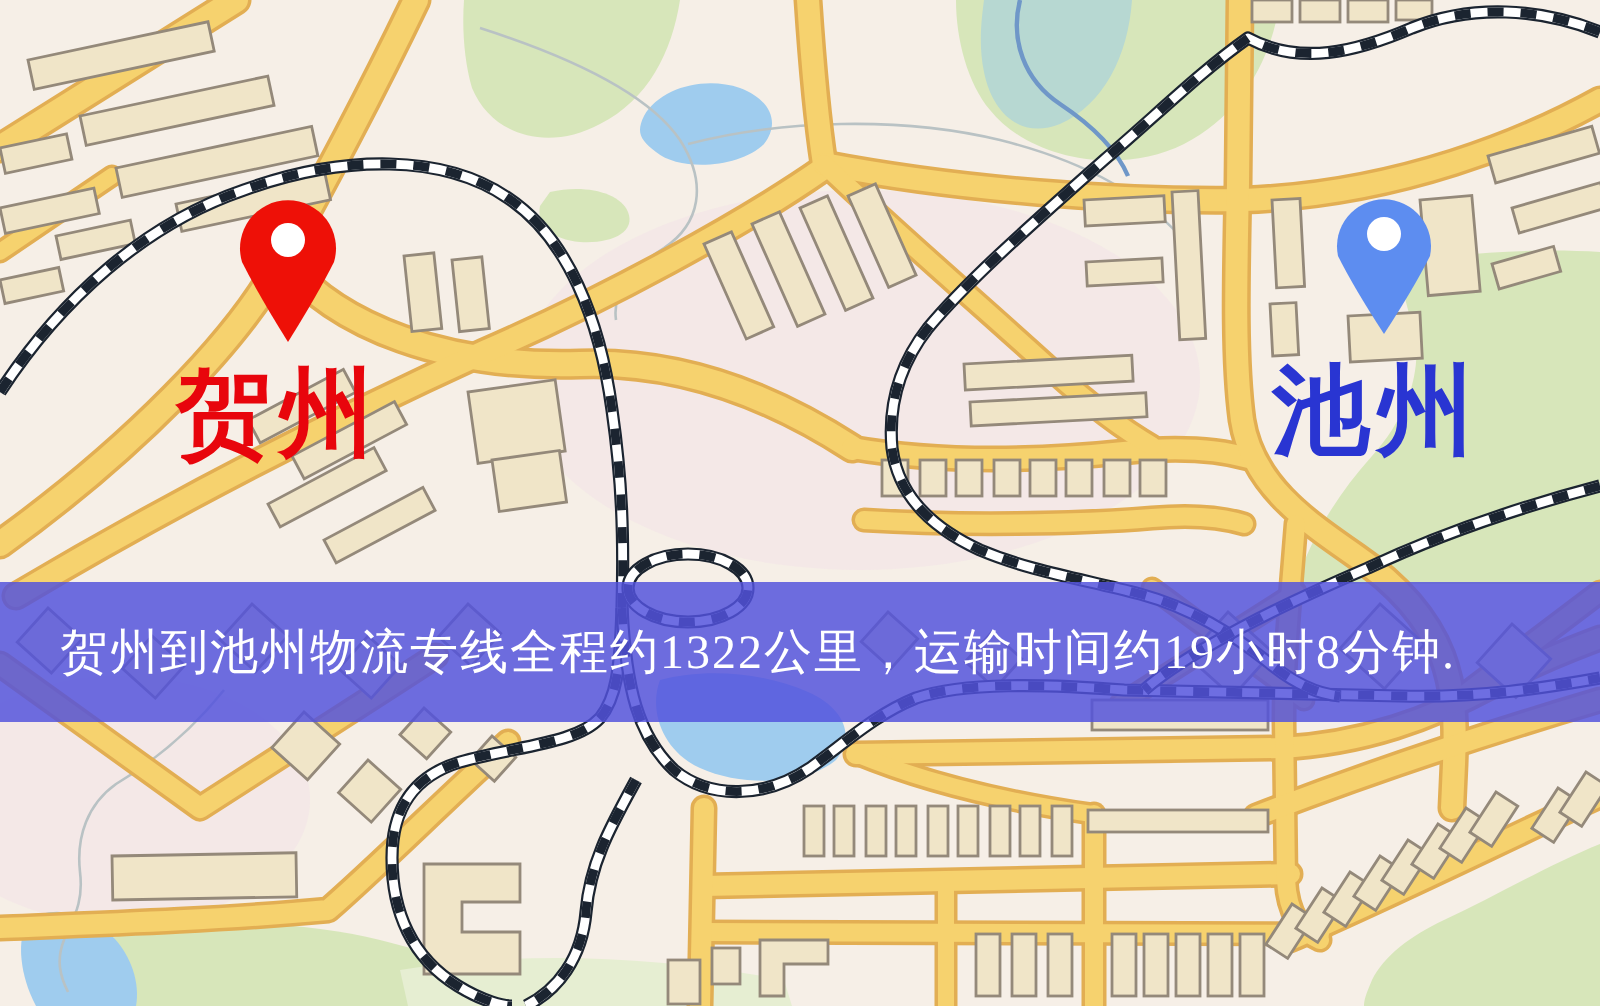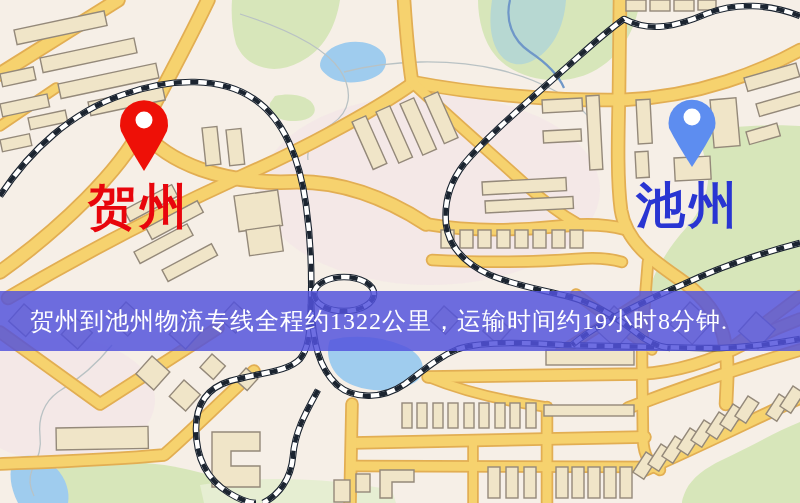--- a/index.html
+++ b/index.html
@@ -20,21 +20,21 @@
   .contour{fill:none;stroke:var(--contour);stroke-width:1.3;}
   .wash{fill:var(--map-wash);opacity:.55;}
   .rail-casing{fill:none;stroke:var(--rail-dark);stroke-linejoin:round;}
   .rail-white{fill:none;stroke:var(--rail-light);stroke-linejoin:round;}
   .rail-dash{fill:none;stroke:var(--rail-dark);stroke-linejoin:round;}
 
   .city{font-family:"Liberation Serif","DejaVu Serif",serif;font-weight:700;letter-spacing:3px;}
   .city.origin{fill:var(--origin-label-color);font-size:48px;}
   .city.dest{fill:var(--dest-label-color);font-size:49px;}
 
-  .banner{position:absolute;left:0;top:291px;width:800px;height:60px;
+  .banner{position:absolute;left:0;top:291px;width:800px;height:70px;
     background:var(--banner-bg);display:flex;align-items:center;
     box-sizing:border-box;padding-left:30px;white-space:nowrap;
     font-family:"Liberation Serif","DejaVu Serif",serif;
     font-size:24px;color:var(--banner-text);letter-spacing:1px;}
 </style>
 </head>
 <body>
 
 <div class="stage" data-name="map-screenshot">
   <svg width="800" height="503" viewBox="0 0 800 503" data-name="map-canvas">

